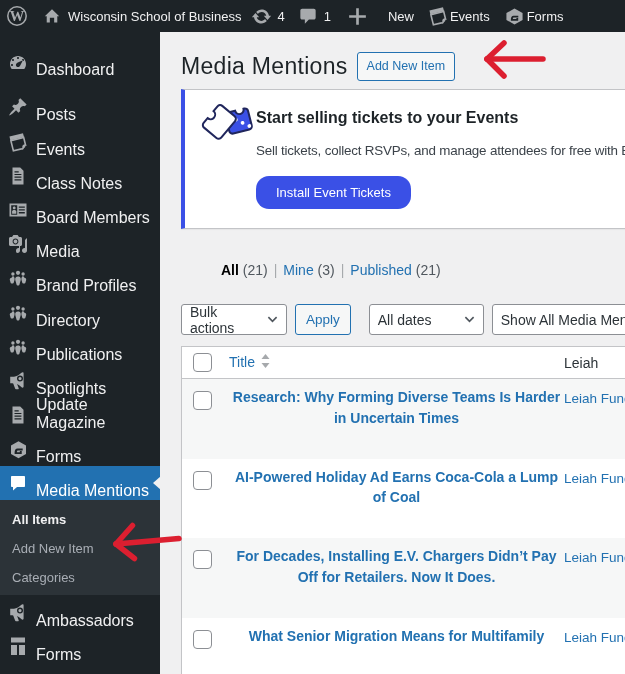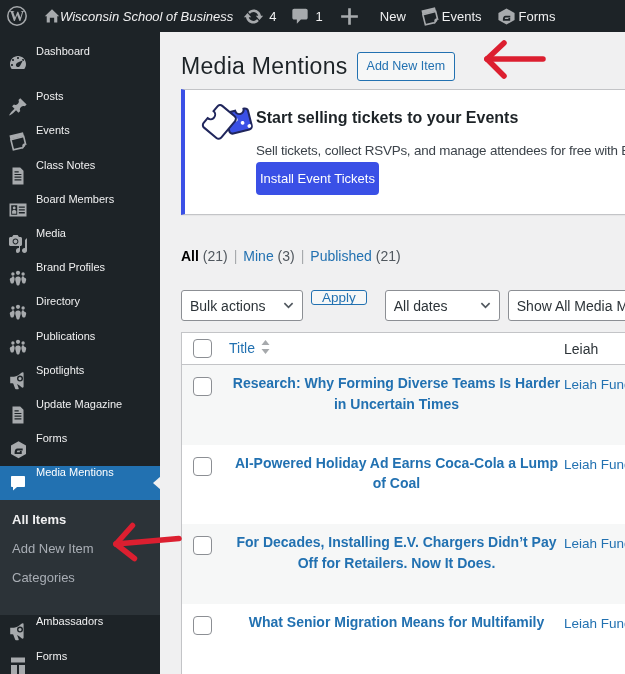--- a/index.html
+++ b/index.html
@@ -5,56 +5,56 @@
 * { margin:0; padding:0; box-sizing:border-box; }
 html,body { width:625px; height:674px; overflow:hidden; }
 body { font-family:"Liberation Sans", sans-serif; background:#f0f0f1; position:relative; }
 
 
 #adminbar { position:absolute; top:0; left:0; width:625px; height:32px; background:#1d2327; color:#f0f0f1; display:flex; align-items:center; font-size:13px; z-index:50; }
 #adminbar svg { display:block; }
 
 
 #adminmenu { position:absolute; top:32px; left:0; width:160px; height:642px; background:#1d2327; z-index:40; }
-.menu-top { height:34.2px; display:flex; align-items:flex-start; color:#f0f0f1; font-size:11px; }
+.menu-top { height:34.2px; display:flex; align-items:flex-end; color:#f0f0f1; font-size:16px; }
 .menu-icon { width:36px; height:34px; display:flex; align-items:center; justify-content:center; flex:0 0 36px; }
 .menu-icon svg { display:block; }
 .menu-sep { height:11px; }
 .menu-top.current { background:#2271b1; color:#fff; position:relative; }
 .menu-arrow { position:absolute; right:-1px; top:10px; width:0; height:0; border-top:7px solid transparent; border-bottom:7px solid transparent; border-right:8px solid #f0f0f1; }
-.submenu { background:#2c3338; padding:5px 0 23px; }
+.submenu { background:#2c3338; padding:5px 0 3px; }
 .submenu a { display:block; height:29px; line-height:29px; padding-left:12px; font-size:13px; color:#a9aeb5; }
 .submenu a.current-sub { color:#f0f0f1; font-weight:bold; }
 
 
 #content { position:absolute; top:32px; left:160px; width:465px; height:642px; overflow:hidden; }
 .wrap { margin-left:21px; width:700px; }
 .titlerow { display:flex; align-items:center; height:54px; }
 h1.wp-heading { font-size:23px; font-weight:400; color:#1d2327; line-height:1.3; margin-top:16px; letter-spacing:0.3px; }
 .page-title-action { margin-left:9px; margin-top:14px; display:inline-block; font-size:12.5px; color:#2271b1; background:#f6f7f7; border:1px solid #2271b1; border-radius:3px; padding:6px 9px; line-height:15px; }
 
 
 .notice { background:#fff; border:1px solid #c3c4c7; border-left:4px solid #3a50e6; box-shadow:0 1px 1px rgba(0,0,0,.04); width:700px; margin-top:3px; padding:14px 16px 19px 16px; display:flex; }
 .notice-icon { width:55px; flex:0 0 55px; padding-top:0px; }
 .notice-body h3 { font-size:16px; color:#1d2327; margin:5px 0 0; font-weight:700; }
 .notice-body p { font-size:13.4px; color:#3c434a; margin-top:16px; letter-spacing:-0.2px; }
-.notice-btn { display:inline-block; margin-top:4px; background:#3a50e6; color:#fff; font-size:13px; font-weight:400; border-radius:4px; padding:9px 4px; }
+.notice-btn { display:inline-block; margin-top:18px; background:#3a50e6; color:#fff; font-size:13px; font-weight:400; border-radius:13px; padding:9px 20px; }
 
 
 .subsubsub { margin-top:33px; font-size:14px; color:#646970; }
 .subsubsub a { color:#2271b1; text-decoration:none; }
-.subsubsub .current-f { color:#000; font-weight:700; }
+.subsubsub .current-f { color:#000; font-weight:700;margin-left:40px; }
 .subsubsub .count { color:#50575e; }
 .subsubsub .sep { color:#a7aaad; padding:0 6px; }
 
 
 .tablenav { margin-top:26px; height:31px; display:flex; }
 .wpselect { height:31px; border:1px solid #8c8f94; border-radius:3px; background:#fff; font-size:14px; color:#2c3338; display:flex; align-items:center; padding:0 30px 0 8px; position:relative; }
 .wpselect .chev { position:absolute; right:8px; top:9px; }
-.button-apply { height:15px; border:1px solid #2271b1; border-radius:3px; background:#f6f7f7; color:#2271b1; font-size:13.5px; display:flex; align-items:center; padding:0 10px; margin-left:8px; }
+.button-apply { height:31px; border:1px solid #2271b1; border-radius:3px; background:#f6f7f7; color:#2271b1; font-size:13.5px; display:flex; align-items:center; padding:0 10px; margin-left:8px; }
 
 
 .wp-list-table { margin-top:11px; width:700px; background:#fff; border:1px solid #c3c4c7; box-shadow:0 1px 1px rgba(0,0,0,.04); }
 .thead { height:32px; display:flex; align-items:center; border-bottom:1px solid #c3c4c7; font-size:14px; color:#2c3338; }
 .cb-col { width:41px; flex:0 0 41px; display:flex; justify-content:center; }
 .cb { width:19px; height:19px; border:1px solid #8c8f94; border-radius:4px; background:#fff; }
 .title-col { width:341px; flex:0 0 341px; padding-left:6px; }
 .author-col { padding-left:0px; }
 .thead .title-col a { color:#2271b1; }
 .row { display:flex; padding:10px 0 10px; min-height:79.5px; }
@@ -71,21 +71,21 @@
 <body>
 
 <div id="adminbar">
   <svg style="margin-left:7px;" width="20" height="20" viewBox="0 0 20 20">
       <circle cx="10" cy="10" r="9.2" fill="none" stroke="#a7aaad" stroke-width="1.5"></circle>
       <text x="10" y="14.8" text-anchor="middle" font-family="Liberation Serif, serif" font-size="14.5" font-weight="bold" fill="#a7aaad">W</text>
     </svg>
   <svg style="margin-left:17px;" width="16" height="16" viewBox="0 0 20 20" fill="#a7aaad">
       <path d="M10 1.6L19 10.2h-2.4v8h-3.9v-6H7.3v6H3.4v-8H1z"></path>
     </svg>
-  <span style="font-style:italic;">Wisconsin School of Business</span>
+  <span style="margin-left:8px;">Wisconsin School of Business</span>
   <svg style="margin-left:10px;" width="21" height="21" viewBox="0 0 20 20" fill="#a7aaad">
       <path d="M10.2 3.28c3.53 0 6.43 2.61 6.92 6h2.08l-3.5 4-3.5-4h2.32c-.45-1.97-2.21-3.45-4.32-3.45-1.45 0-2.73.71-3.54 1.78L4.95 5.66C6.23 4.2 8.11 3.28 10.2 3.28zm-.4 13.44c-3.52 0-6.43-2.61-6.92-6H.8l3.5-4 3.5 4H5.48c.45 1.97 2.21 3.45 4.32 3.45 1.45 0 2.73-.71 3.54-1.78l1.71 1.95c-1.28 1.46-3.15 2.38-5.25 2.38z"></path>
     </svg>
   <span style="margin-left:5px;">4</span>
   <svg style="margin-left:14px;" width="18" height="18" viewBox="0 0 20 20" fill="#a7aaad">
       <path d="M3.5 2h13c1.1 0 2 .9 2 2v8c0 1.1-.9 2-2 2h-5.5l-4.5 4.5V14h-3c-1.1 0-2-.9-2-2V4c0-1.1.9-2 2-2z"></path>
     </svg>
   <span style="margin-left:7px;">1</span>
   <svg style="margin-left:17px;" width="19" height="19" viewBox="0 0 20 20" fill="#a7aaad">
       <path d="M8.6 1.2h2.8v7.4h7.4v2.8h-7.4v7.4H8.6v-7.4H1.2V8.6h7.4z"></path>
@@ -241,21 +241,21 @@
       <div class="notice-body">
         <h3>Start selling tickets to your Events</h3>
         <p>Sell tickets, collect RSVPs, and manage attendees for free with Event Tickets.</p>
         <span class="notice-btn">Install Event Tickets</span>
       </div>
     </div>
     <div class="subsubsub">
       <span class="current-f">All</span> <span class="count">(21)</span><span class="sep">|</span><a>Mine</a> <span class="count">(3)</span><span class="sep">|</span><a>Published</a> <span class="count">(21)</span>
     </div>
     <div class="tablenav">
-      <div class="wpselect" style="width:122px;">Bulk actions
+      <div class="wpselect" style="width:106px;">Bulk actions
         <svg class="chev" width="11" height="11" viewBox="0 0 12 12">
             <path d="M1.5 3.5L6 8l4.5-4.5" fill="none" stroke="#50575e" stroke-width="1.8"></path>
           </svg>
       </div>
       <div class="button-apply">Apply</div>
       <div class="wpselect" style="width:115px; margin-left:18px;">All dates
         <svg class="chev" width="11" height="11" viewBox="0 0 12 12">
             <path d="M1.5 3.5L6 8l4.5-4.5" fill="none" stroke="#50575e" stroke-width="1.8"></path>
           </svg>
       </div>

